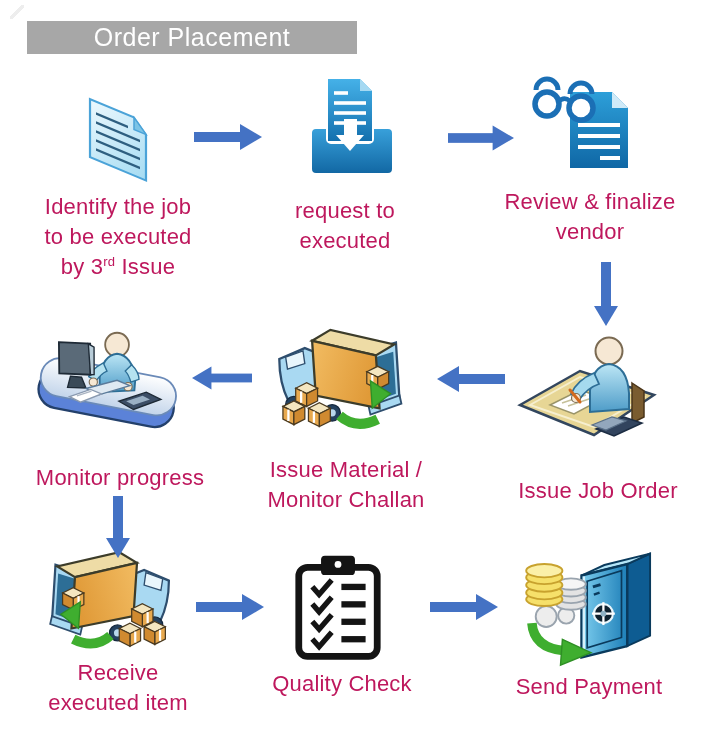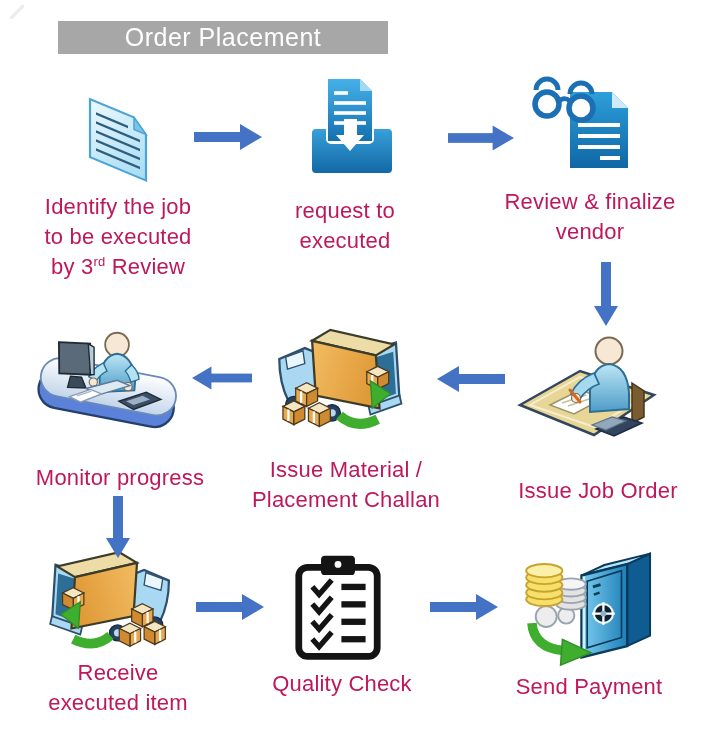--- a/index.html
+++ b/index.html
@@ -1,21 +1,21 @@
 <!DOCTYPE html>
 <html><head>
 <meta charset="utf-8">
 <style>
   html,body{margin:0;padding:0;background:#ffffff;}
   .canvas{position:relative;width:720px;height:729px;background:#ffffff;overflow:hidden;
           font-family:"Liberation Sans", sans-serif;}
   .abs{position:absolute;}
   .title-bar{left:27px;top:21px;width:330px;height:33px;background:#a7a7a7;color:#ffffff;
              display:flex;align-items:center;justify-content:center;font-size:25px;
-             letter-spacing:0.5px;font-weight:500;margin-left:31px;}
+             letter-spacing:0.5px;font-weight:500;}
   .label{font-size:22px;line-height:30px;color:#be185d;text-align:center;letter-spacing:0.2px;}
   .label sup{font-size:13px;line-height:0;vertical-align:super;}
   .corner-artifact{left:10px;top:5px;width:14px;height:14px;opacity:.45;
     background:linear-gradient(135deg,transparent 42%,#d8d8d8 42%,#d8d8d8 58%,transparent 58%);}
   svg{display:block;}
 </style>
 </head>
 <body>
 
 <div class="canvas">
@@ -320,40 +320,40 @@
   </svg>
 
   <svg class="abs" style="left:430px;top:594px" width="68" height="26" viewBox="0 0 68 26">
     <rect x="0" y="8" width="47" height="10" fill="#4472c4"></rect>
       <polygon points="46,0 68,13 46,26" fill="#4472c4"></polygon>
   </svg>
 
   <div class="label abs" style="left:13px;top:192px;width:210px">
     <div>Identify the job</div>
     <div>to be executed</div>
-    <div><span>by 3</span><sup>rd</sup><span> Review</span></div>
+    <div><span>by 3</span><sup>rd</sup><span> Issue</span></div>
   </div>
 
   <div class="label abs" style="left:245px;top:196px;width:200px">
     <div>request to</div>
     <div>executed</div>
   </div>
 
   <div class="label abs" style="left:490px;top:187px;width:200px">
     <div>Review &amp; finalize</div>
     <div>vendor</div>
   </div>
 
   <div class="label abs" style="left:498px;top:476px;width:200px">
     <div>Issue Job Order</div>
   </div>
 
   <div class="label abs" style="left:246px;top:455px;width:200px">
     <div>Issue Material /</div>
-    <div>Placement Challan</div>
+    <div>Monitor Challan</div>
   </div>
 
   <div class="label abs" style="left:15px;top:463px;width:210px">
     <div>Monitor progress</div>
   </div>
 
   <div class="label abs" style="left:18px;top:658px;width:200px">
     <div>Receive</div>
     <div>executed item</div>
   </div>

